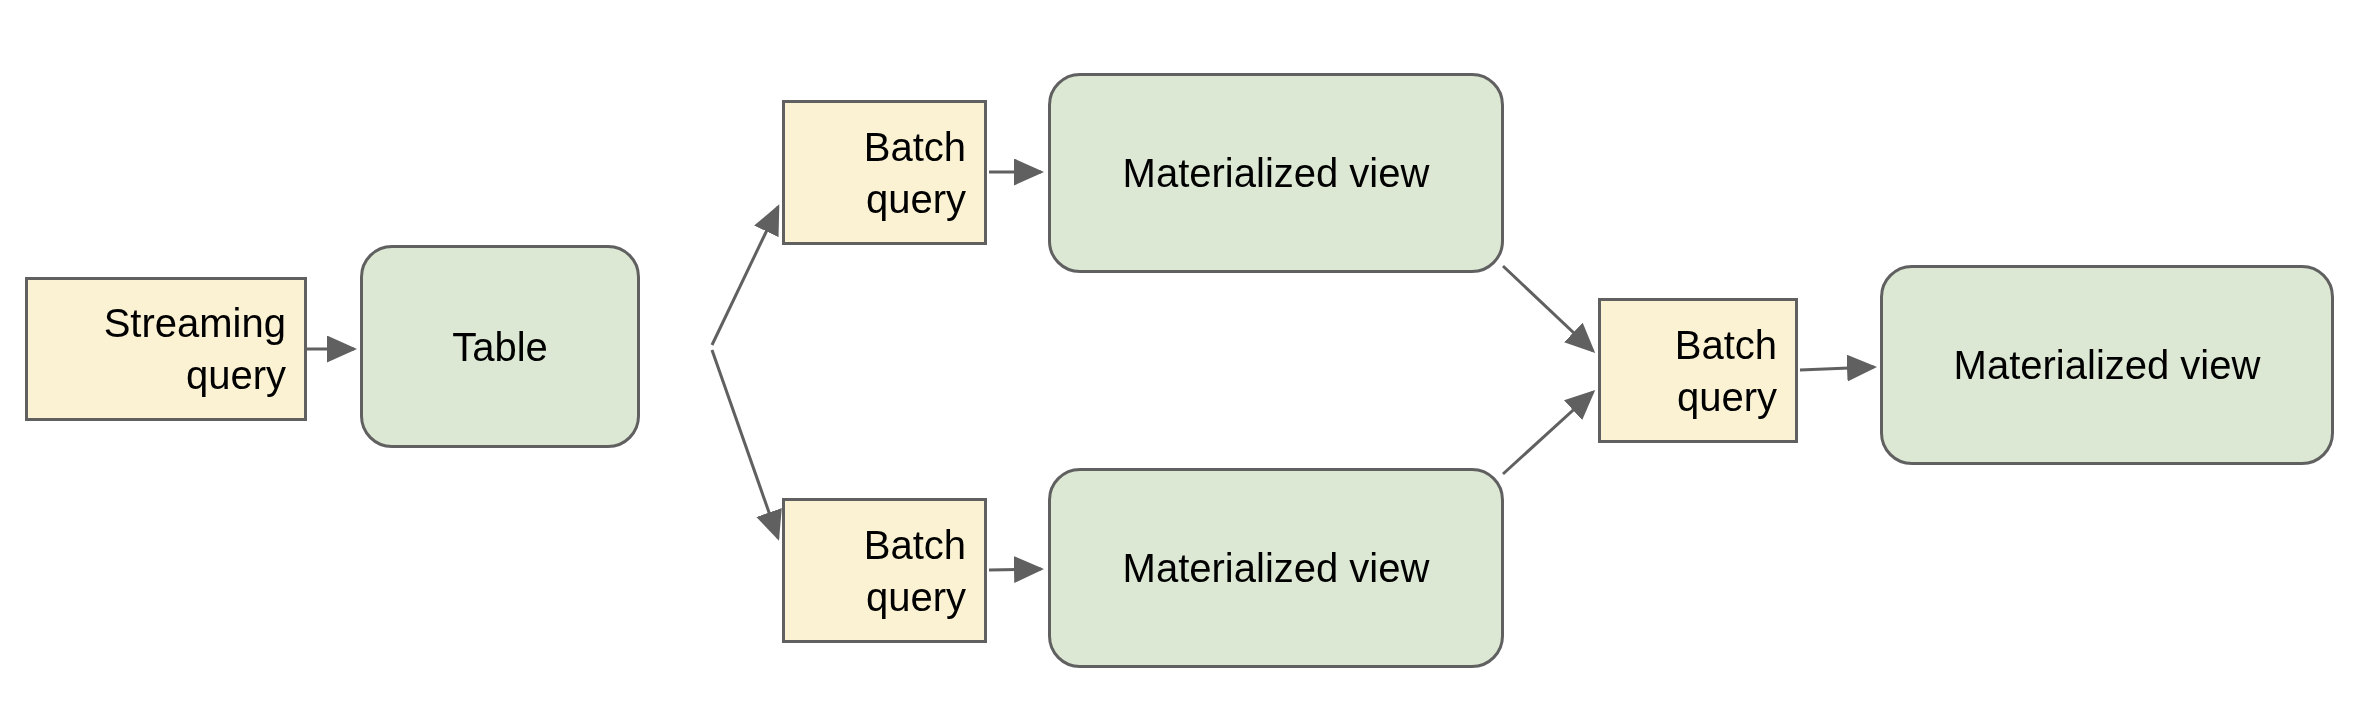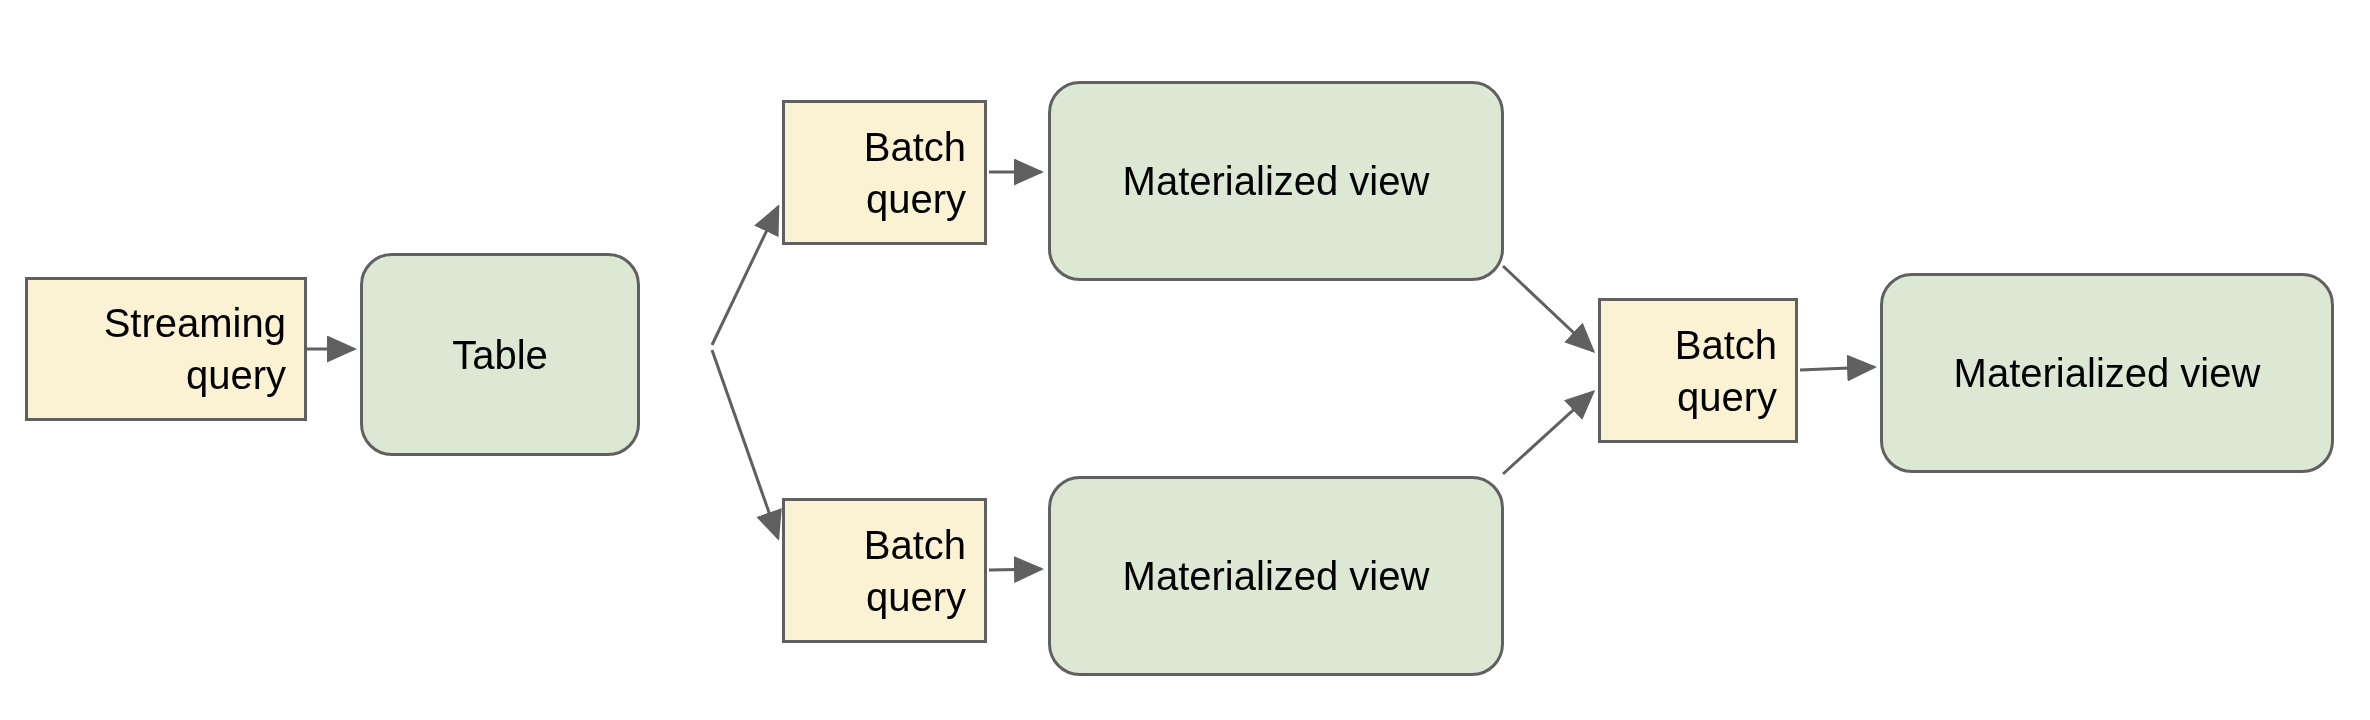--- a/index.html
+++ b/index.html
@@ -36,21 +36,20 @@
     padding: 0 18px;
   }
   .node-query {
     background: var(--query-fill, #FAF2D3);
     border-radius: 0;
     text-align: right;
   }
   .node-dataset {
     background: var(--dataset-fill, #DCE8D3);
     border-radius: 32px;
-    margin-top: 8px;
   }
   .edge {
     stroke: var(--arrow-color, #606060);
     stroke-width: 3;
     fill: none;
   }
   #arrowhead-path {
     fill: var(--arrow-color, #606060);
   }
 </style>

